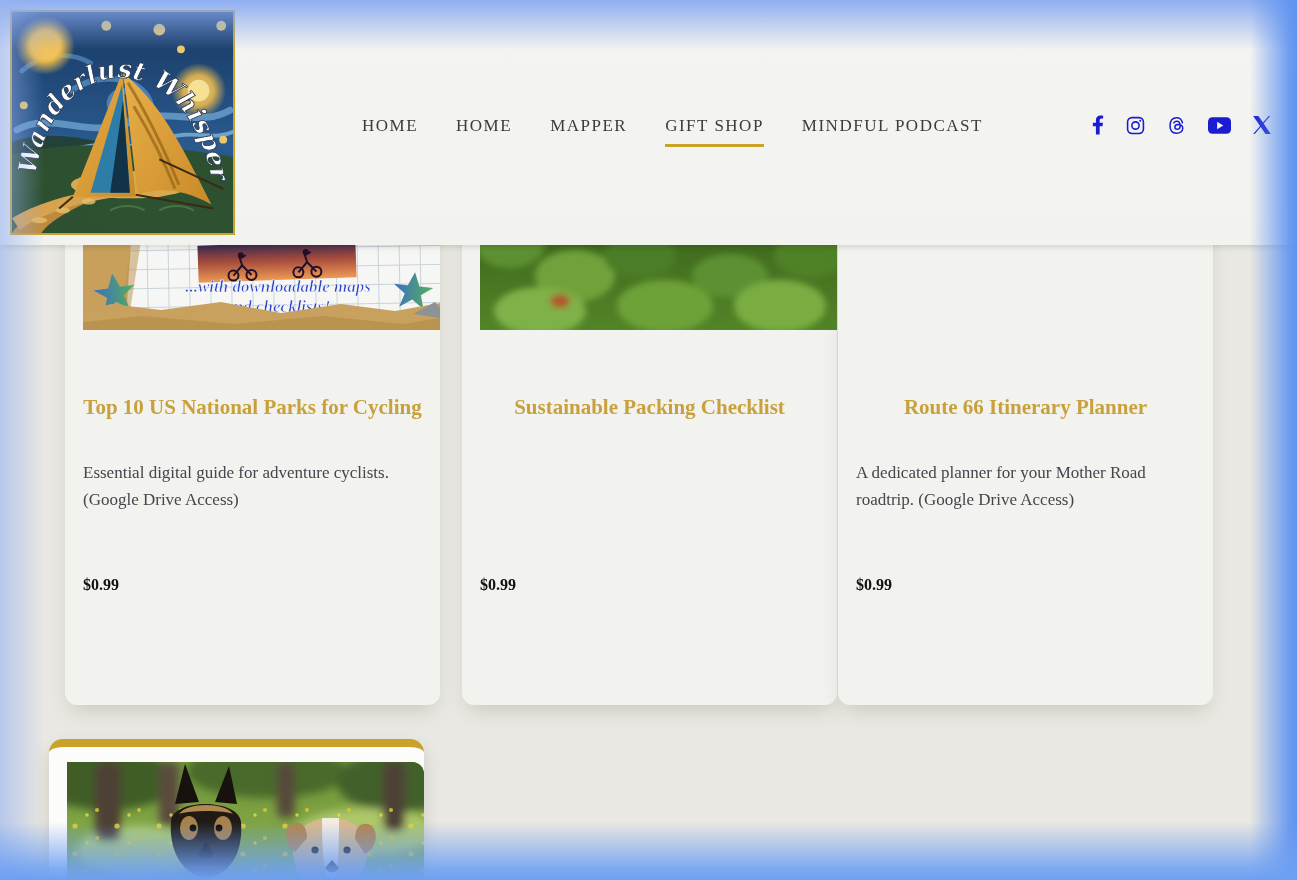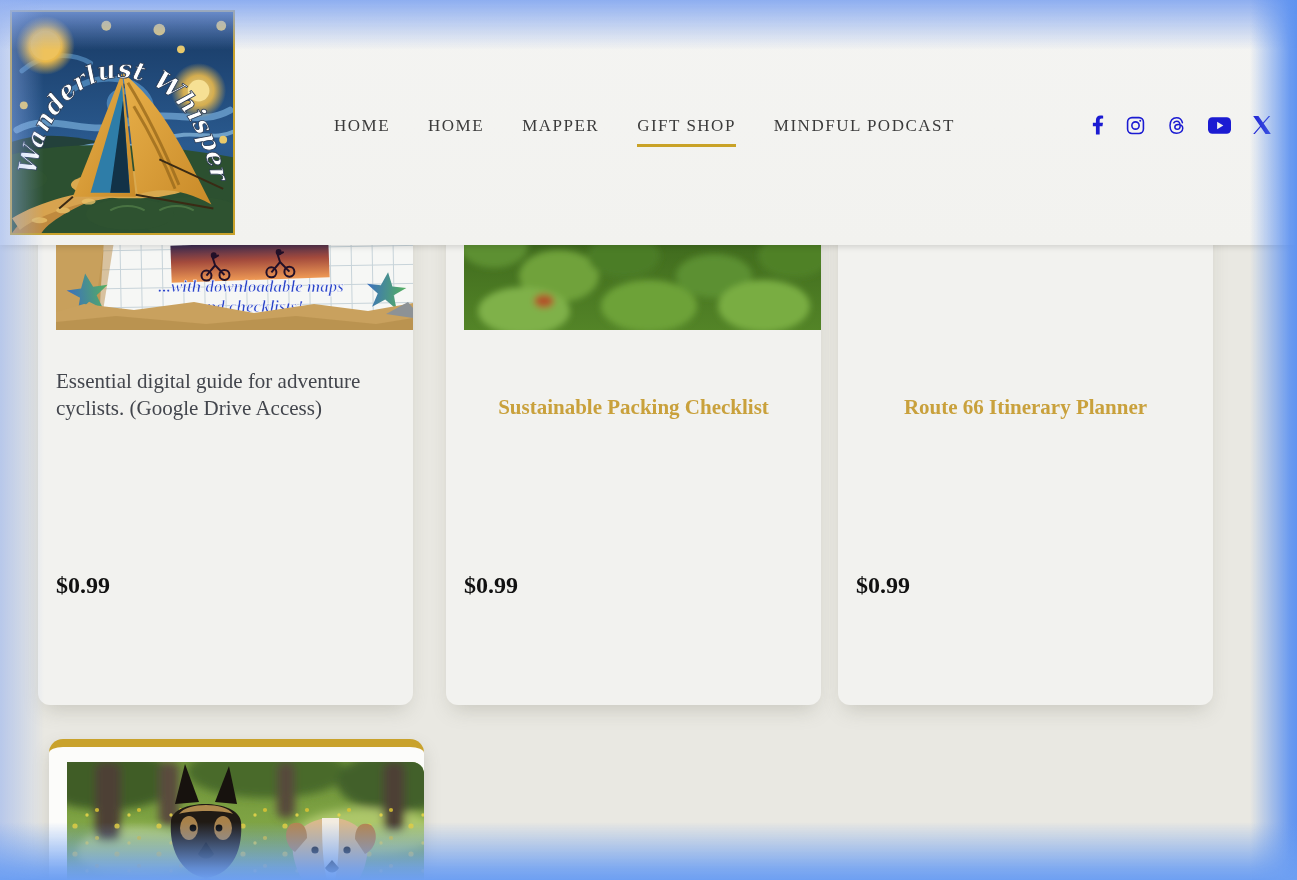--- a/index.html
+++ b/index.html
@@ -8,37 +8,37 @@
     background:#e9e8e2;font-family:"Liberation Serif",serif;
   }
 
   
   .card{
     position:absolute;top:96px;width:375px;height:609px;
     background:#f2f2ef;border-radius:12px;
     box-shadow:0 10px 20px -6px rgba(110,110,95,.28);
     display:flex;flex-direction:column;
   }
-  .card-1{left:38px;} .card-2{left:446px;} .card-3{left:838px;}
+  .card-1{left:65px;} .card-2{left:462px;} .card-3{left:838px;}
   .card-media{
     height:234px;margin-left:18px;position:relative;overflow:hidden;
     border-top-right-radius:12px;flex:none;
   }
   .card-media.empty{background:transparent;}
   .card-media svg{display:block;}
   .card-title{
     margin:64px 16px 0;text-align:center;
     font-weight:bold;font-size:21px;line-height:27px;color:#c9a13c;
     font-family:"Liberation Serif",serif;cursor:pointer;
   }
   .card-desc{
-    margin:38px 18px 12px;font-size:21px;line-height:27px;color:#43464d;
+    margin:38px 18px 12px;font-size:17px;line-height:27px;color:#43464d;
   }
   .card-price{
-    margin:auto 18px 108px;font-weight:bold;font-size:24px;line-height:24px;color:#111;
+    margin:auto 18px 108px;font-weight:bold;font-size:16px;line-height:24px;color:#111;
   }
 
   
   .card-featured{
     position:absolute;left:49px;top:739px;width:375px;height:300px;
     background:#fcfcfa;border-top:8px solid #c9a22c;
     border-radius:14px 14px 0 0;
     box-shadow:0 8px 16px rgba(110,110,95,.25);
   }
   .card-featured .card-media{margin-top:15px;}
@@ -48,21 +48,21 @@
     position:absolute;left:0;top:0;width:1297px;height:245px;z-index:10;
     background:linear-gradient(#f4f4f2,#f2f2ef);
     box-shadow:0 2px 6px rgba(0,0,0,.14);
   }
   .logo{
     position:absolute;left:10px;top:10px;width:225px;height:225px;
     border:2px solid #c9a22c;box-sizing:border-box;cursor:pointer;background:#1c3f6e;
   }
   .logo svg{display:block;}
   .main-nav{
-    position:absolute;left:334px;top:116px;display:flex;column-gap:38px;
+    position:absolute;left:362px;top:116px;display:flex;column-gap:38px;
     font-size:17px;letter-spacing:1.5px;color:#3b3b3b;
   }
   .nav-item{position:relative;cursor:pointer;white-space:nowrap;}
   .nav-item.active::after{
     content:"";position:absolute;left:0;right:0;bottom:-11px;height:3px;background:#c9a227;
   }
   .social-bar{
     position:absolute;left:1092px;top:114px;display:flex;column-gap:22px;align-items:center;height:22px;
   }
   .social-icon{cursor:pointer;display:flex;align-items:center;}
@@ -130,20 +130,21 @@
           <g>
             <polygon transform="translate(32,198) rotate(-8) scale(1.15)" points="0,-18 5.3,-5.6 18,-5.6 7.3,2.2 11.2,14.6 0,6.8 -11.2,14.6 -7.3,2.2 -18,-5.6 -5.3,-5.6" fill="url(#stargrad)"></polygon>
             <polygon transform="translate(330,196) rotate(6) scale(1.1)" points="0,-18 5.3,-5.6 18,-5.6 7.3,2.2 11.2,14.6 0,6.8 -11.2,14.6 -7.3,2.2 -18,-5.6 -5.3,-5.6" fill="url(#stargrad)"></polygon>
           </g>
 
           <polygon fill="#c9a15e" points="0,216 28,208 78,214 138,206 198,217 258,208 312,215 357,207 357,234 0,234"></polygon>
           <polygon fill="#b08a47" opacity=".6" points="0,226 60,220 150,228 240,220 320,228 357,222 357,234 0,234"></polygon>
           <polygon fill="#8d9296" points="330,218 352,206 357,212 357,222"></polygon>
         </svg>
       </div>
+      <h3 class="card-title">Top 10 US National Parks for Cycling</h3>
       <p class="card-desc">Essential digital guide for adventure cyclists. (Google Drive Access)</p>
       <div class="card-price">$0.99</div>
     </section>
 
     <section class="card card-2">
       <div class="card-media">
         <svg width="357" height="234" viewBox="0 0 357 234">
           <defs>
             <linearGradient id="forest" x1="0" y1="0" x2="0" y2="1">
               <stop offset="0" stop-color="#24430f"></stop>
@@ -179,20 +180,21 @@
           <path d="M262 18 C258 40 244 52 228 66" fill="none" stroke="#c3cfc9" stroke-width="4" stroke-linecap="round" opacity=".6"></path>
         </svg>
       </div>
       <h3 class="card-title">Sustainable Packing Checklist</h3>
       <div class="card-price">$0.99</div>
     </section>
 
     <section class="card card-3">
       <div class="card-media empty"></div>
       <h3 class="card-title">Route 66 Itinerary Planner</h3>
+      <p class="card-desc">A dedicated planner for your Mother Road roadtrip. (Google Drive Access)</p>
       <div class="card-price">$0.99</div>
     </section>
 
     <section class="card-featured">
       <div class="card-media">
         <svg width="357" height="280" viewBox="0 0 357 280">
           <defs>
             <linearGradient id="lawn" x1="0" y1="0" x2="0" y2="1">
               <stop offset="0" stop-color="#6f933a"></stop>
                 <stop offset=".4" stop-color="#8cb24c"></stop>

